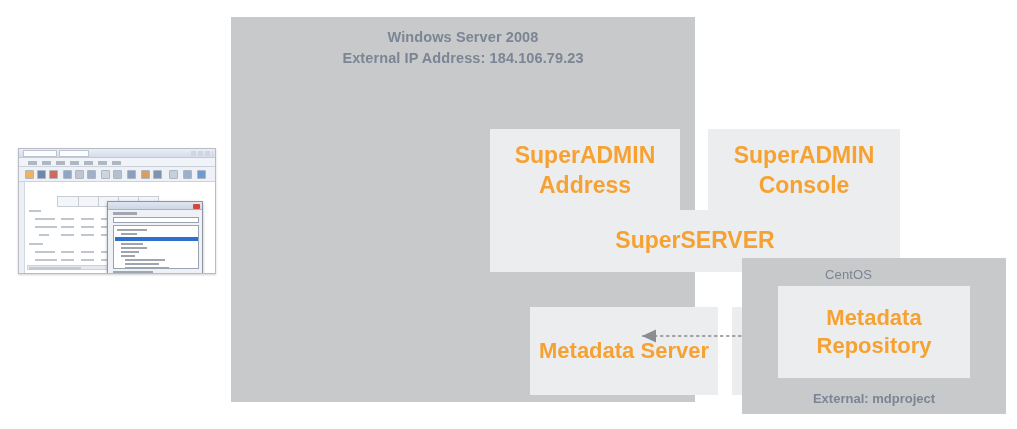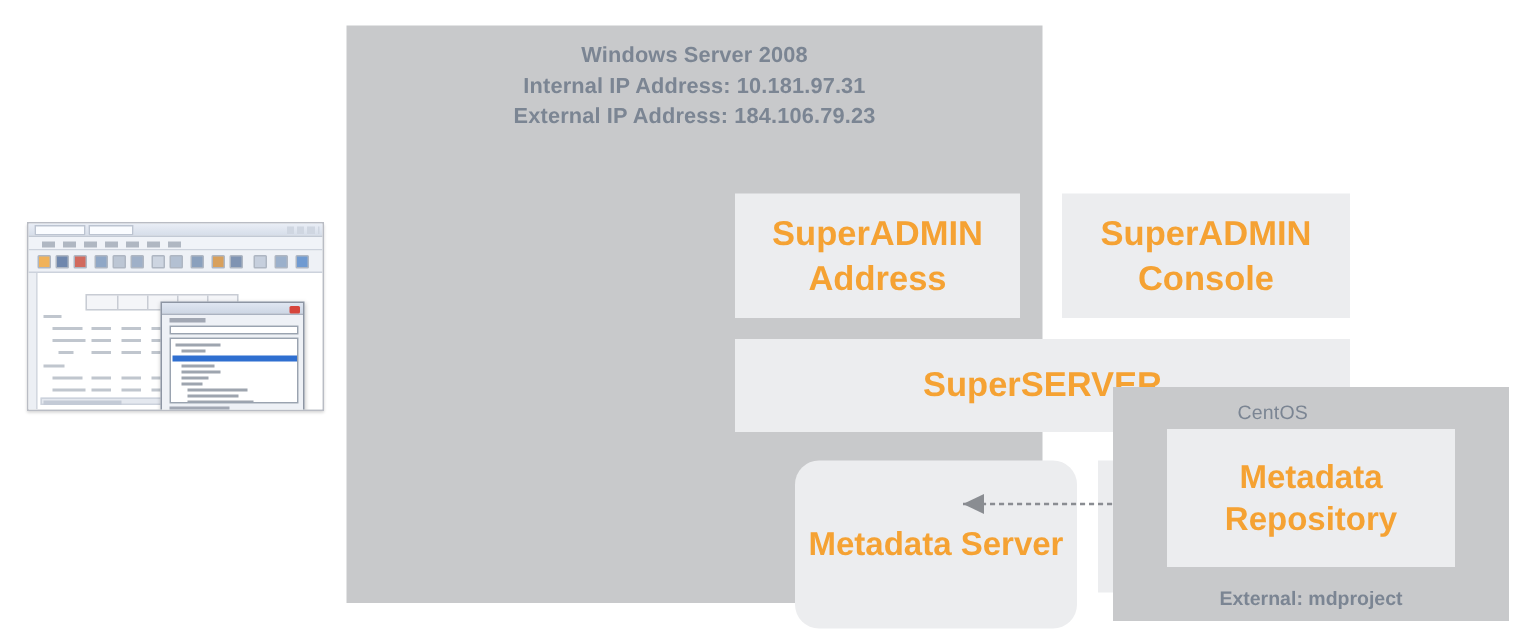--- a/index.html
+++ b/index.html
@@ -90,29 +90,28 @@
     left: 259px; top: 112px;
     width: 190px; height: 83px;
     font-size: 23px;
   }
   #box-superadmin-console {
     left: 477px; top: 112px;
     width: 192px; height: 83px;
     font-size: 23px;
   }
   #box-superserver {
-    left: 259px; top: 209px;
+    left: 259px; top: 193px;
     width: 410px; height: 62px;
     font-size: 23px;
   }
   #box-metadata-server {
     left: 299px; top: 290px;
-    width: 188px; height: 112px;
+    width: 188px; height: 88px;
     font-size: 22px;
-    border-radius: 16px;
   }
   #box-oracle-odbc {
     left: 501px; top: 290px;
     width: 115px; height: 88px;
     font-size: 22px;
   }
   #box-metadata-repository {
     left: 36px; top: 28px;
     width: 192px; height: 92px;
     font-size: 22px;
@@ -456,21 +455,20 @@
         </div>
       </div>
     </div>
 
   </div>
 
   <div id="server-panel" class="host-panel">
 
     <div id="server-title" class="host-title">
       <div>Windows Server 2008</div>
-      <div>Internal IP Address: 10.181.97.31</div>
       <div>External IP Address: 184.106.79.23</div>
     </div>
 
     <div id="box-superadmin-server" class="comp-box">
       <span>
         <span>SuperADMIN</span><br>
         <span>Address</span>
       </span>
     </div>
 

